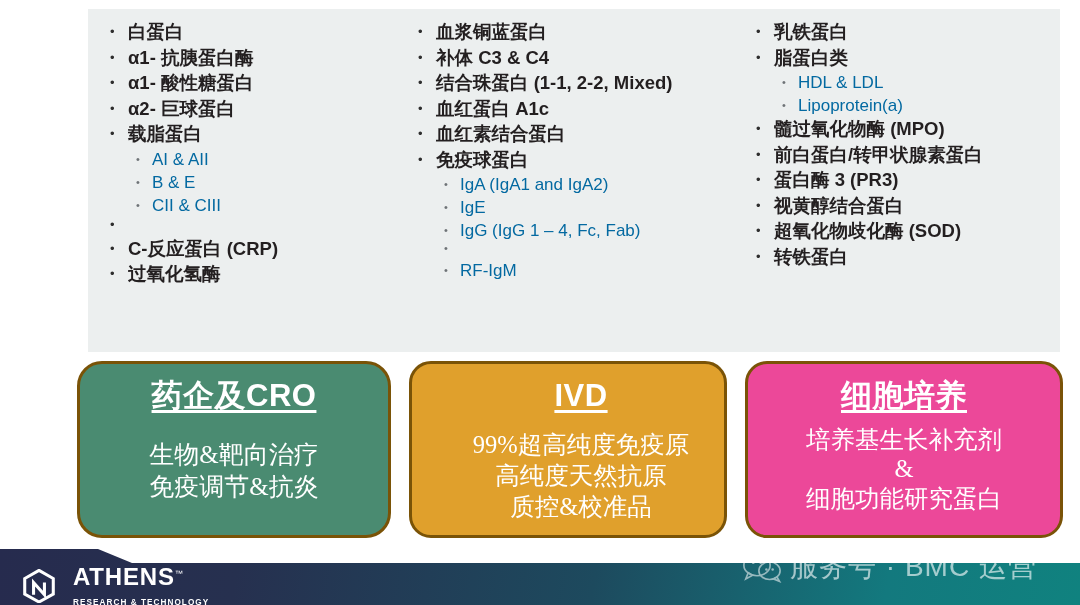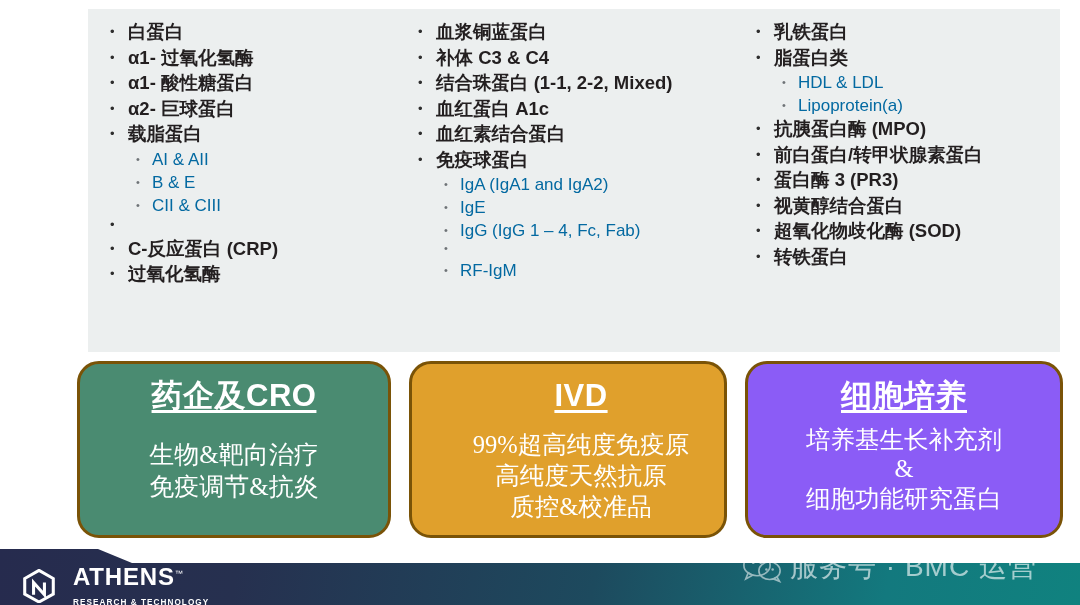--- a/index.html
+++ b/index.html
@@ -69,21 +69,21 @@
     position: absolute;
     top: 0;
     height: 177px;
     border-radius: 22px;
     border: 3px solid #7a5307;
     color: #ffffff;
     text-align: center;
     font-family: "Liberation Serif", "DejaVu Serif", serif;
     overflow: hidden;
   }
-  .box-green  { left: 77px;  width: 314px; background: #4a8b71; }
+  .box-green  { left: 77px;  width: 314px; background: #4a8b71; border-radius: 25px; }
   .box-orange { left: 409px; width: 318px; background: #e0a02c; }
   .box-blue   { left: 745px; width: 318px; background: #0b72c4; }
 
   .box-title {
     margin-top: 14px;
     font-size: 31px;
     font-weight: 700;
     text-decoration: underline;
     text-underline-offset: 4px;
     letter-spacing: 0.5px;
@@ -164,21 +164,21 @@
 
   <div class="list-panel">
     <div class="col col-1">
       <ul class="lvl1" id="col1">
           <li class="li li1">
             <span class="bullet">•</span>
             <span class="t1">白蛋白</span>
           </li>
           <li class="li li1">
             <span class="bullet">•</span>
-            <span class="t1">α1- 过氧化氢酶</span>
+            <span class="t1">α1- 抗胰蛋白酶</span>
           </li>
           <li class="li li1">
             <span class="bullet">•</span>
             <span class="t1">α1- 酸性糖蛋白</span>
           </li>
           <li class="li li1">
             <span class="bullet">•</span>
             <span class="t1">α2- 巨球蛋白</span>
           </li>
           <li class="li li1">
@@ -276,21 +276,21 @@
               <span class="bullet bullet2">•</span>
               <span class="t2">HDL &amp; LDL</span>
             </li>
             <li class="li li2">
               <span class="bullet bullet2">•</span>
               <span class="t2">Lipoprotein(a)</span>
             </li>
           </ul>
           <li class="li li1">
             <span class="bullet">•</span>
-            <span class="t1">抗胰蛋白酶 (MPO)</span>
+            <span class="t1">髓过氧化物酶 (MPO)</span>
           </li>
           <li class="li li1">
             <span class="bullet">•</span>
             <span class="t1">前白蛋白/转甲状腺素蛋白</span>
           </li>
           <li class="li li1">
             <span class="bullet">•</span>
             <span class="t1">蛋白酶 3 (PR3)</span>
           </li>
           <li class="li li1">
@@ -314,21 +314,21 @@
     <div class="box box-green" style="background: rgb(74, 139, 113); border-color: rgb(122, 83, 7);">
       <div class="box-title sans">药企及CRO</div>
       <div class="box-body">生物&amp;靶向治疗<br>免疫调节&amp;抗炎</div>
     </div>
 
     <div class="box box-orange" style="background: rgb(224, 160, 44); border-color: rgb(122, 83, 7); padding-left: 26px;">
       <div class="box-title sans">IVD</div>
       <div class="box-body">99%超高纯度免疫原<br>高纯度天然抗原<br>质控&amp;校准品</div>
     </div>
 
-    <div class="box box-blue" style="background: #8b5cf6; border-color: rgb(122, 83, 7);">
+    <div class="box box-blue" style="background: #ec4899; border-color: rgb(122, 83, 7);">
       <div class="box-title">细胞培养</div>
       <div class="box-body">培养基生长补充剂<br>&amp;<br>细胞功能研究蛋白</div>
     </div>
 
   </div>
 
   <div class="footer"></div>
 
   <div class="logo">
     <span class="logo-mark">

